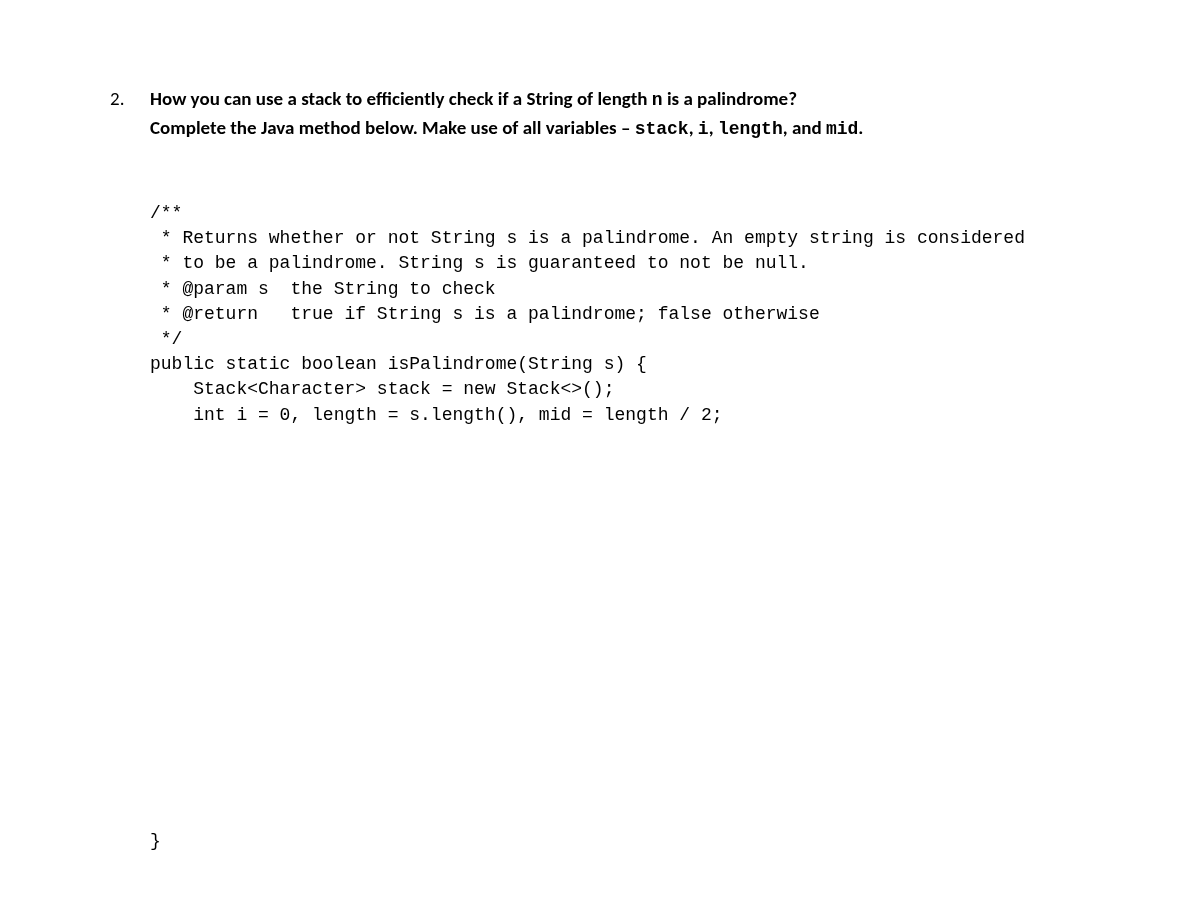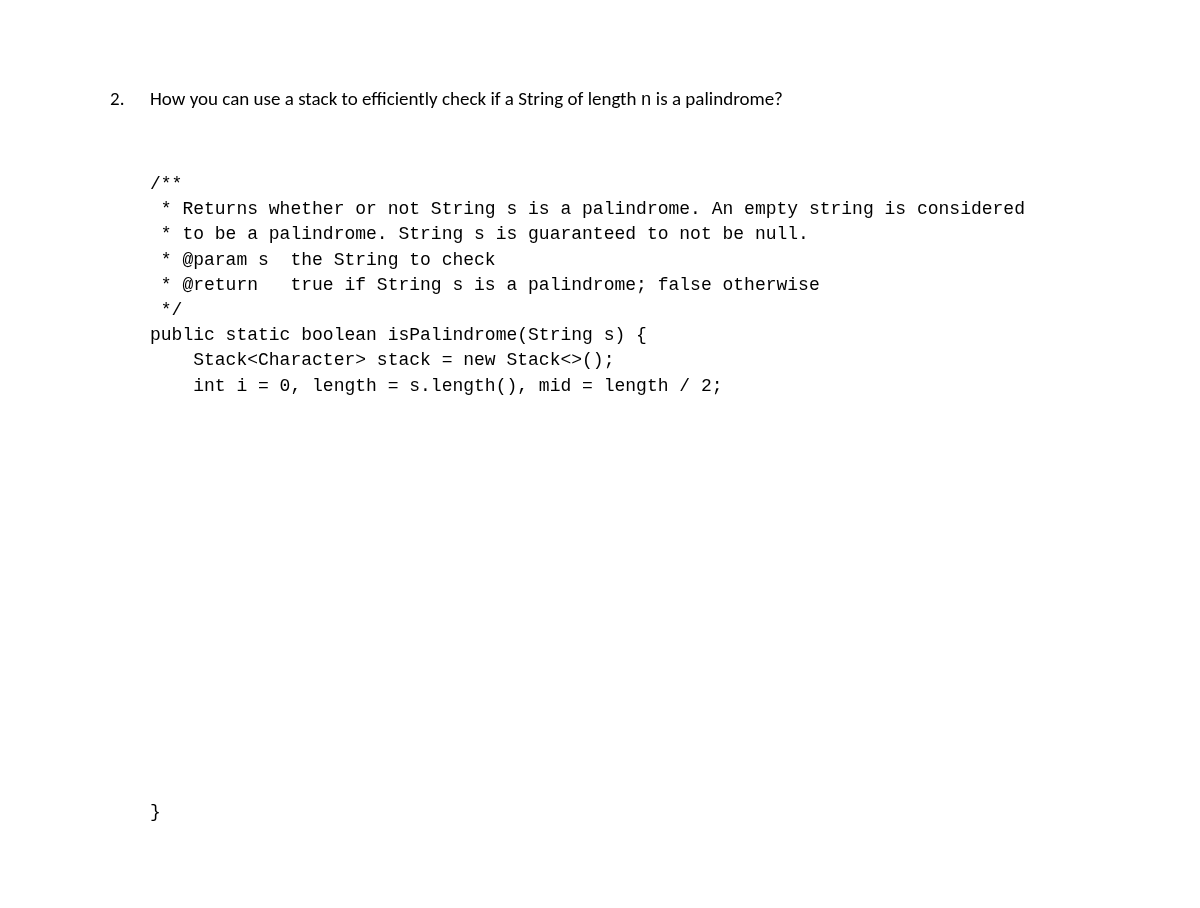--- a/index.html
+++ b/index.html
@@ -21,20 +21,21 @@
     }
     .question-number {
       min-width: 40px;
       padding-right: 8px;
     }
     .question-content {
       flex: 1;
     }
     .question-line {
       margin-bottom: 0;
+      font-weight: bold;
     }
     .mono {
       font-family: 'Courier New', Courier, monospace;
       font-size: 18px;
     }
     .answer-blank {
       display: inline-block;
       border-bottom: 1.2px solid #000;
       width: 72px;
       position: relative;
@@ -55,18 +56,21 @@
   </style>
 </head>
 <body>
 
 <div class="question-container">
   <div class="question-number">2.</div>
   <div class="question-content">
     <div class="question-line">
       <span>How you can use a stack to efficiently check if a String of length </span><span class="mono">n</span><span> is a palindrome?</span>
     </div>
+    <div class="question-line">
+      <span>Complete the Java method below. Make use of all variables – </span><span class="mono">stack</span><span>, </span><span class="mono">i</span><span>, </span><span class="mono">length</span><span>, and </span><span class="mono">mid</span><span>.</span>
+    </div>
 
     <div class="code-block"><div>/**</div><div> * Returns whether or not String s is a palindrome. An empty string is considered</div><div> * to be a palindrome. String s is guaranteed to not be null.</div><div> * @param s  the String to check</div><div> * @return   true if String s is a palindrome; false otherwise</div><div> */</div><div>public static boolean isPalindrome(String s) {</div><div>    Stack&lt;Character&gt; stack = new Stack&lt;&gt;();</div><div>    int i = 0, length = s.length(), mid = length / 2;</div></div>
 
     <div class="closing-brace">}</div>
   </div>
 </div>
 
 </body></html>

